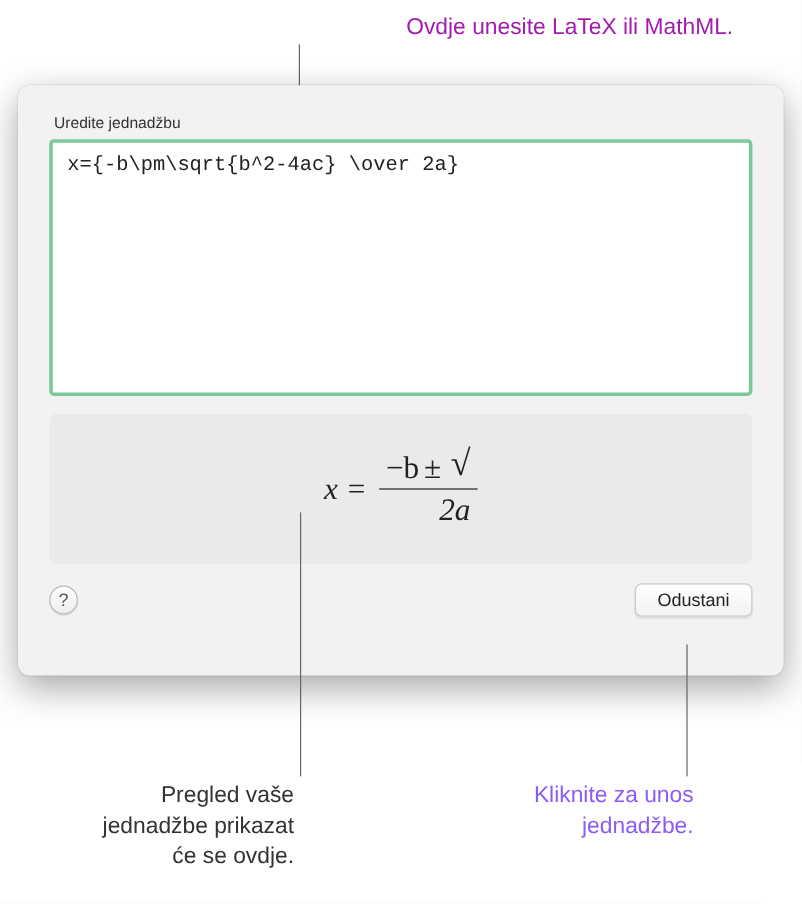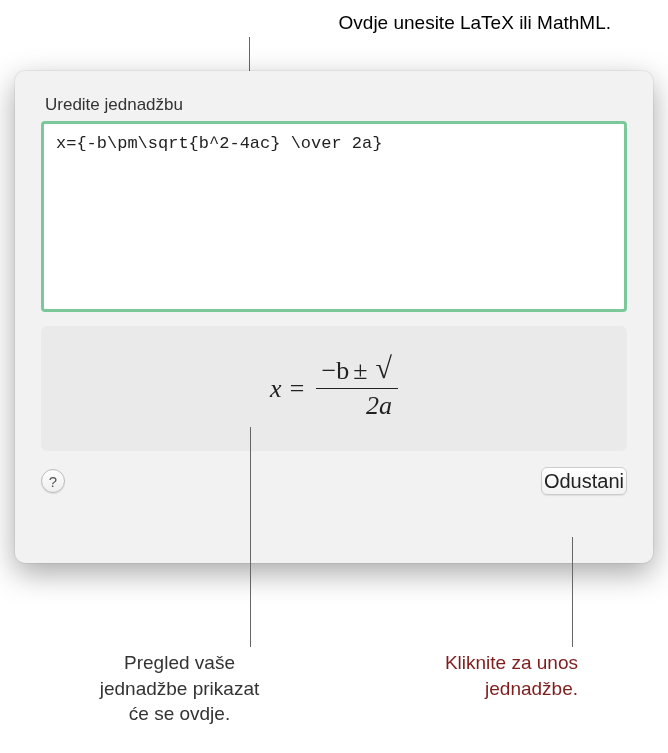--- a/index.html
+++ b/index.html
@@ -13,21 +13,21 @@
       width: 668px;
       height: 753px;
       position: relative;
       overflow: hidden;
     }
     .callout-top {
       position: absolute;
       top: 12px;
       right: 57px;
       font-size: 19px;
-      color: #000000;
+      color: #a21caf;
       text-align: right;
     }
     .callout-line-top {
       position: absolute;
       top: 37px;
       left: 249px;
       width: 1px;
       height: 126px;
       background: #666;
     }
@@ -36,29 +36,29 @@
       top: 71px;
       left: 15px;
       width: 638px;
       height: 492px;
       background: #f2f2f2;
       border-radius: 10px;
       box-shadow: 0 10px 30px rgba(0,0,0,0.35), 0 0 0 1px rgba(0,0,0,0.05);
       padding: 24px 26px 20px 26px;
     }
     .dialog-title {
-      font-size: 17px;
+      font-size: 13px;
       color: #333;
       font-weight: 400;
       margin-bottom: 6px;
       margin-left: 4px;
     }
     .equation-input {
       width: 100%;
-      height: 191px;
+      height: 214px;
       background: #ffffff;
       border: 3px solid #7bc99a;
       border-radius: 4px;
       padding: 10px 12px;
       font-family: "Menlo", "Courier New", monospace;
       font-size: 17px;
       color: #222;
       resize: none;
       outline: none;
     }
@@ -148,63 +148,63 @@
       align-items: center;
       justify-content: center;
       cursor: pointer;
       box-shadow: 0 1px 1px rgba(0,0,0,0.1);
     }
     .spacer {
       flex: 1;
     }
     .btn {
       height: 28px;
-      padding: 0 2px;
+      padding: 0 18px;
       border-radius: 6px;
       border: 1px solid #ccc;
       background: linear-gradient(#ffffff, #f2f2f2);
-      font-size: 20px;
+      font-size: 15px;
       color: #222;
       cursor: pointer;
       margin-left: 12px;
       box-shadow: 0 1px 1px rgba(0,0,0,0.08);
     }
     .callout-line-preview {
       position: absolute;
       top: 427px;
       left: 250px;
       width: 1px;
       height: 220px;
       background: #666;
     }
     .callout-preview {
       position: absolute;
       top: 650px;
-      left: 92px;
+      left: 70px;
       width: 175px;
       font-size: 19px;
       color: #333;
-      text-align: center;
+      text-align: right;
       line-height: 1.35;
     }
     .callout-line-button {
       position: absolute;
       top: 537px;
       left: 572px;
       width: 1px;
       height: 110px;
       background: #666;
     }
     .callout-button {
       position: absolute;
       top: 650px;
       left: 418px;
       width: 160px;
       font-size: 19px;
-      color: #7f1d1d;
+      color: #8b5cf6;
       text-align: right;
       line-height: 1.35;
     }
   </style>
 </head>
 <body>
 
 <div class="callout-top">Ovdje unesite LaTeX ili MathML.</div>
 <div class="callout-line-top"></div>
 

